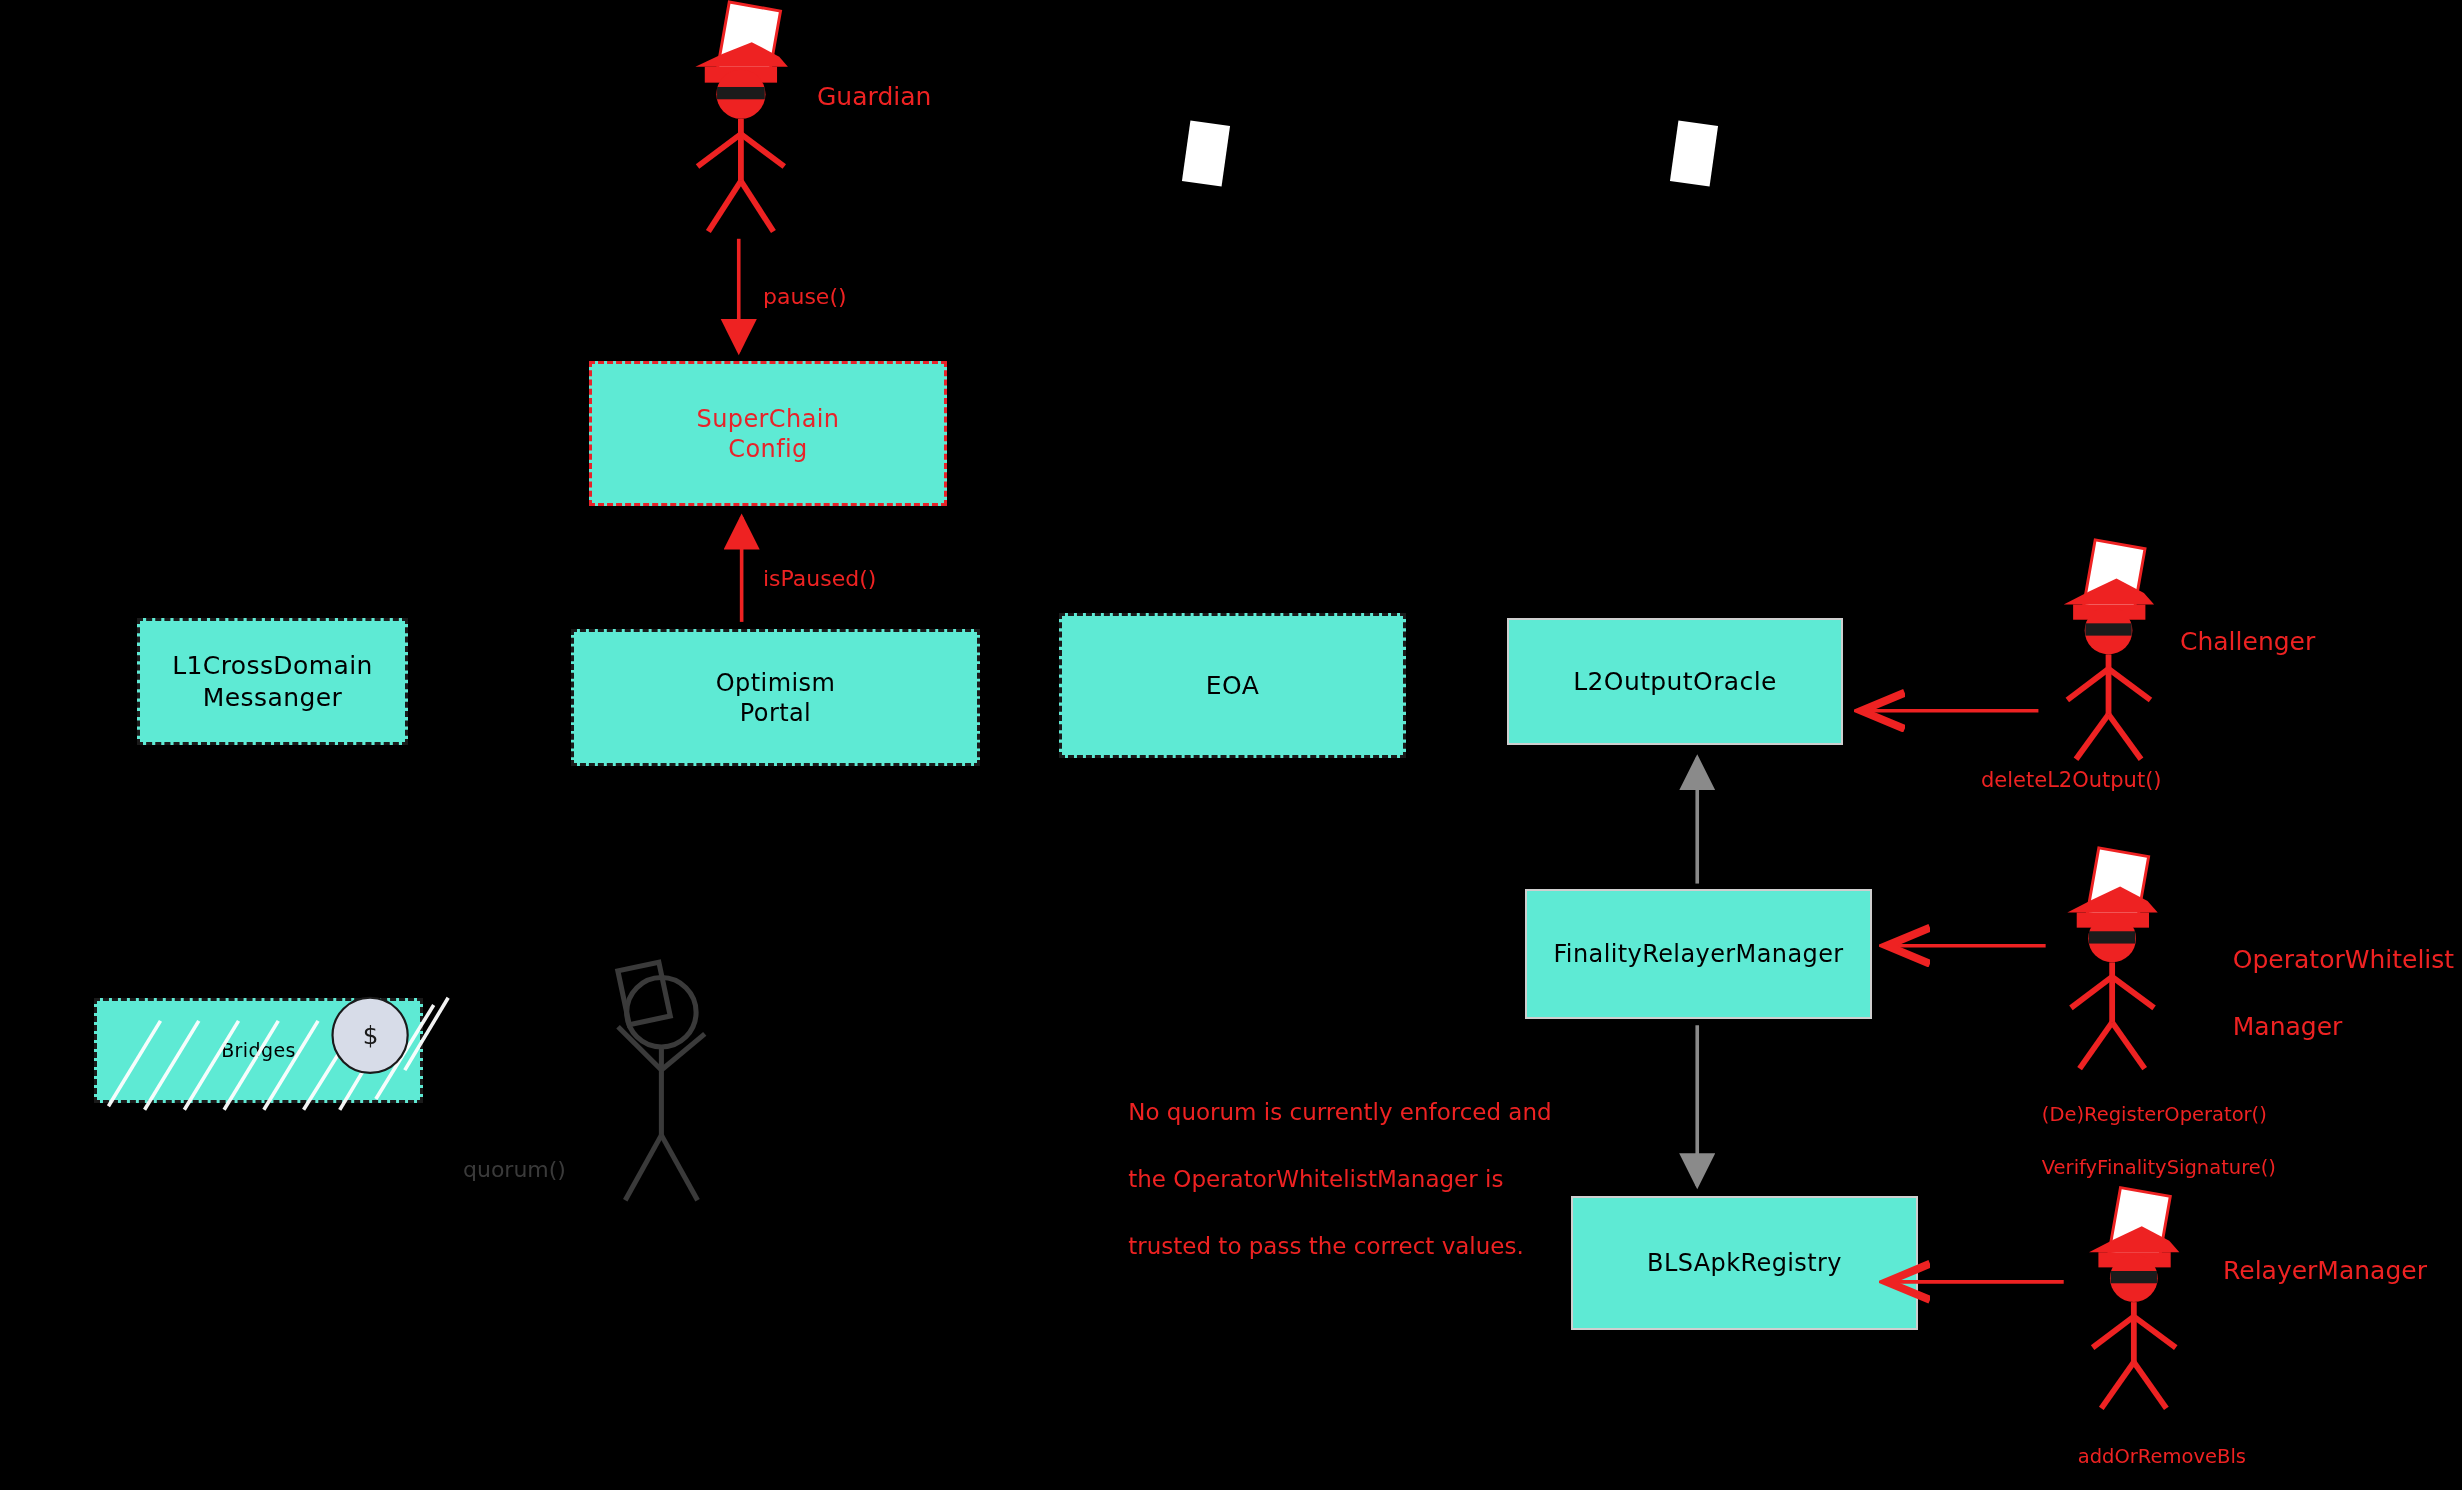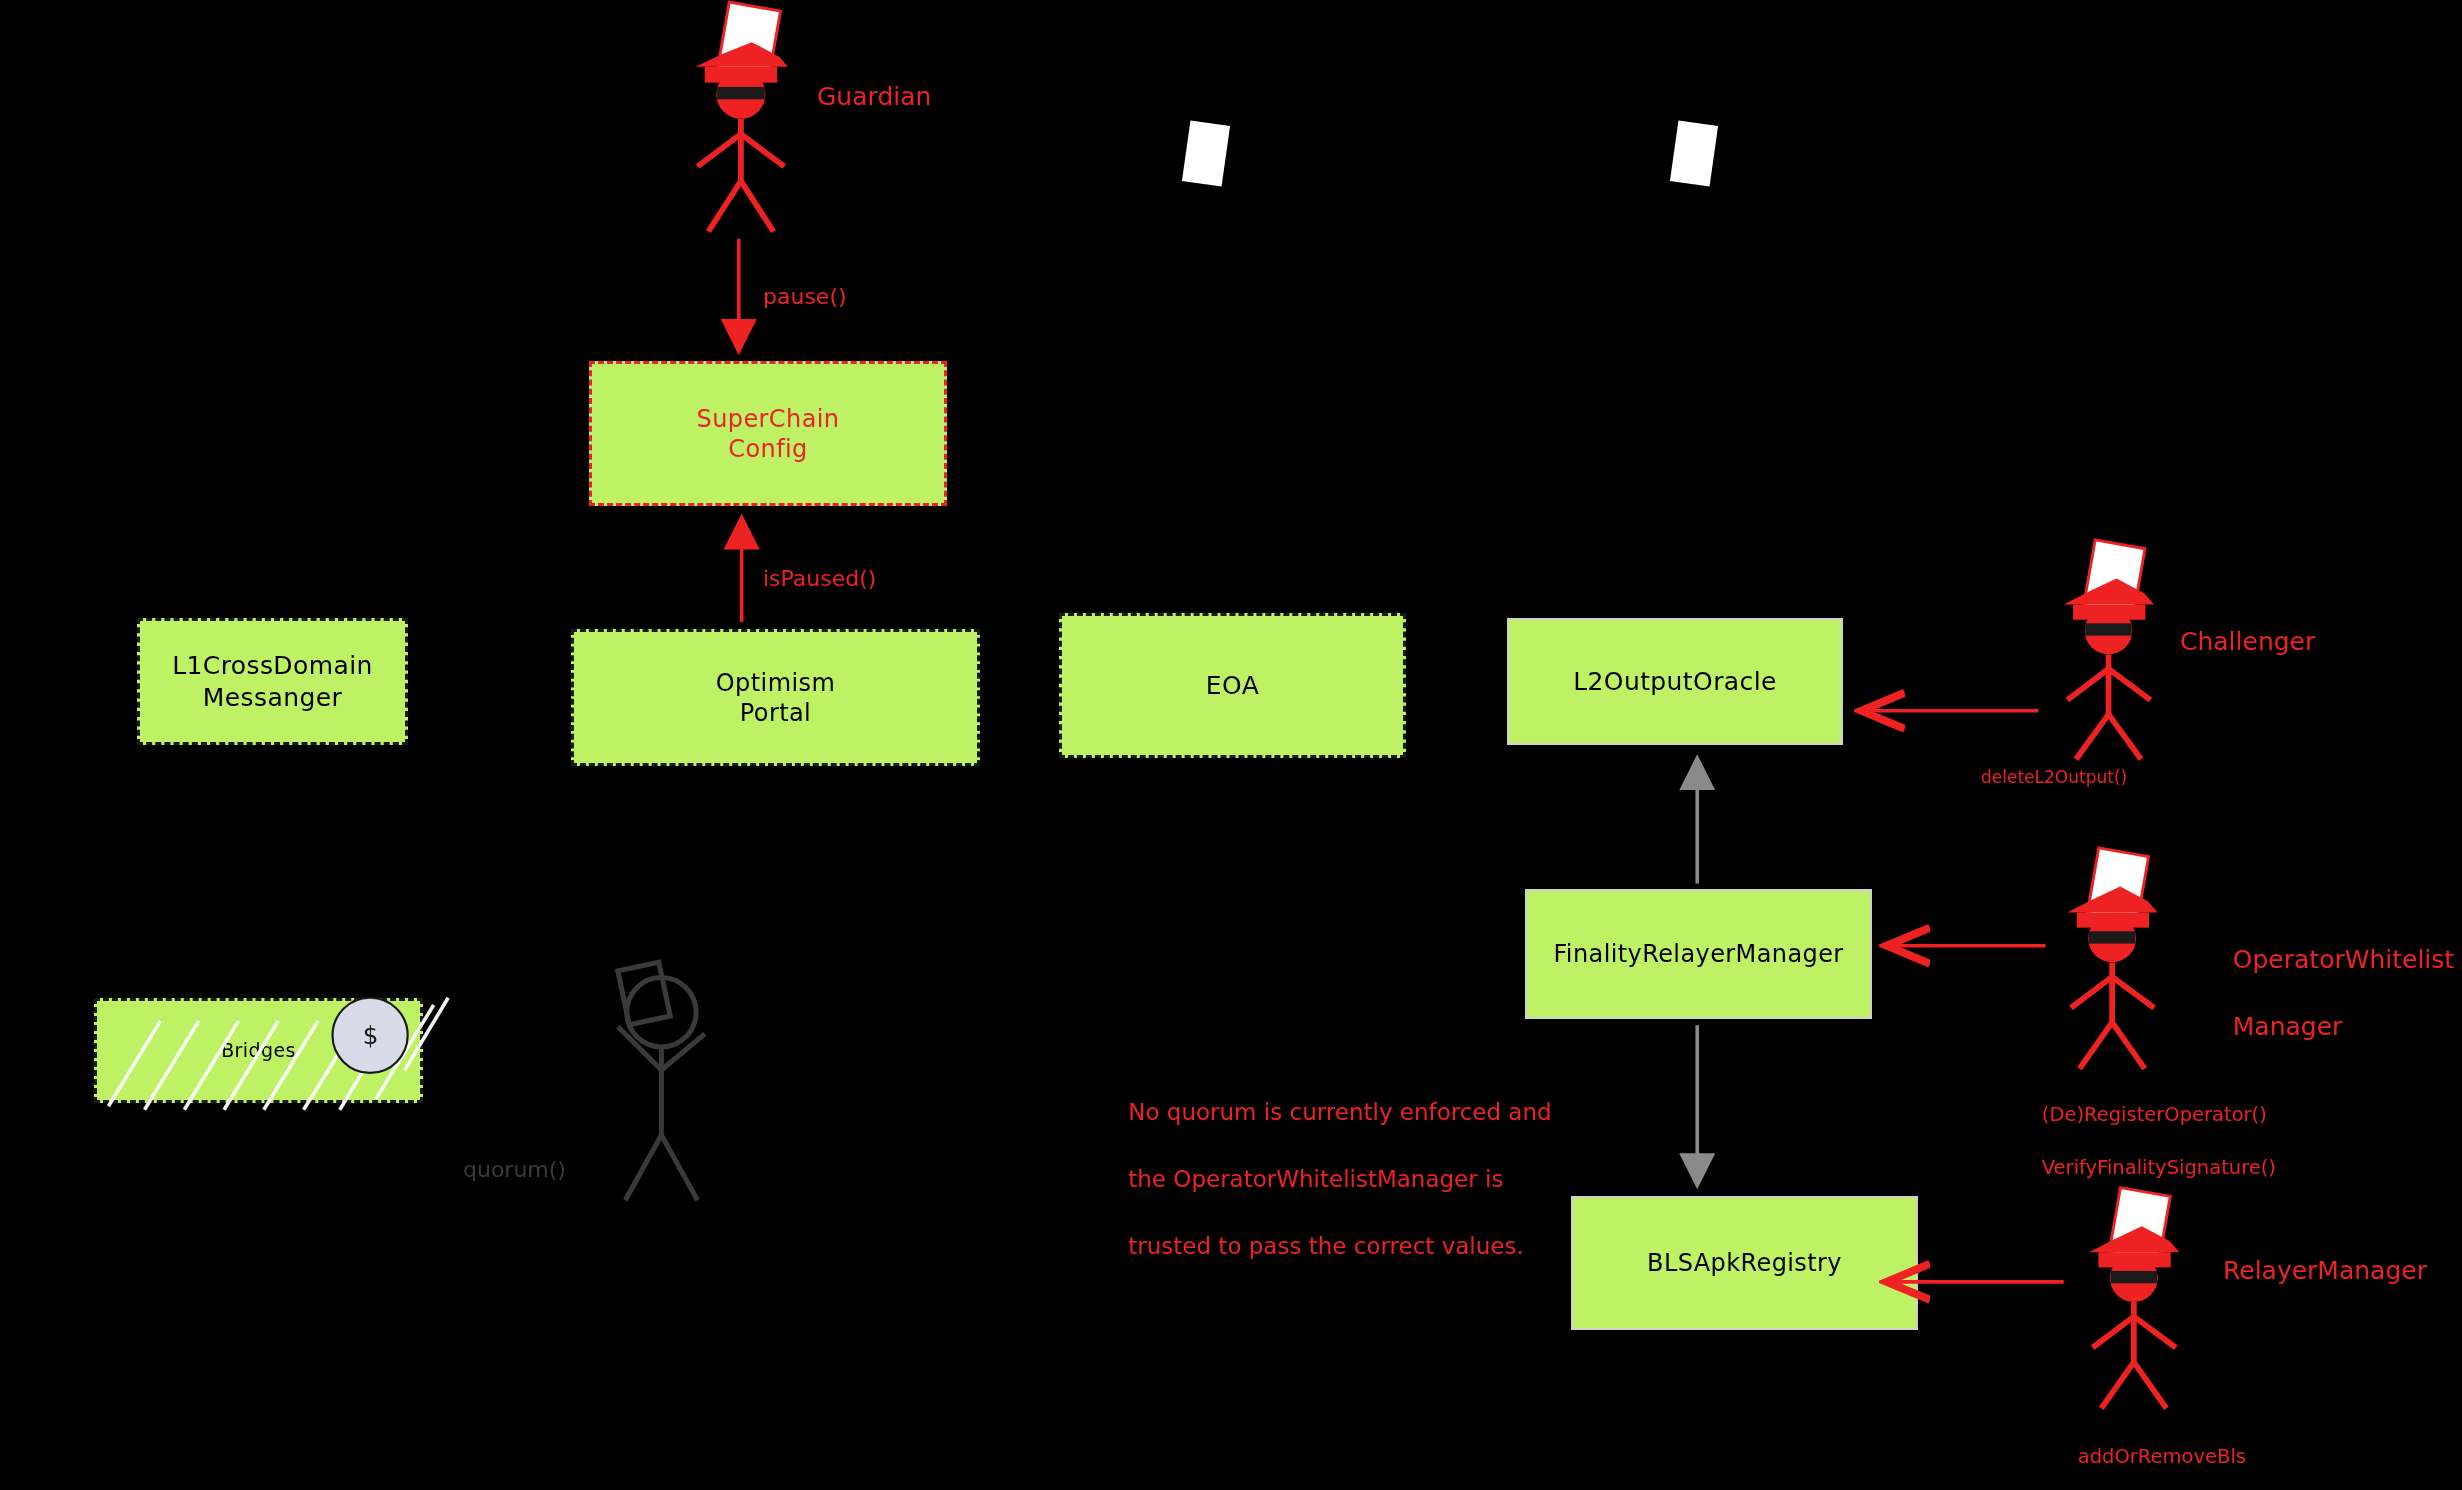--- a/index.html
+++ b/index.html
@@ -18,21 +18,21 @@
     overflow: hidden;
   }
   .node {
     position: absolute;
     box-sizing: border-box;
     display: flex;
     align-items: center;
     justify-content: center;
     text-align: center;
     color: #000000;
-    background: #bef264;
+    background: #5eead4;
     font-family: "DejaVu Sans", sans-serif;
     letter-spacing: 0.4px;
     line-height: 1.25;
   }
   .node.dashed {
     border: 3.6px dashed #1a1a1a;
   }
   .node.solid {
     border: 2.2px solid #cfcfcf;
   }
@@ -236,21 +236,21 @@
     <span>OperatorWhitelist</span><br>
     <span>Manager</span>
   </div>
 
   <div class="label-red" style="left:2223px; top:1254px; font-size:25px;">RelayerManager</div>
 
   <div class="label-red" style="left:763px; top:282px; font-size:22px;">pause()</div>
 
   <div class="label-red" style="left:763px; top:564px; font-size:22px;">isPaused()</div>
 
-  <div class="label-red" style="left:1981px; top:766px; font-size:17px;">deleteL2Output()</div>
+  <div class="label-red" style="left:1981px; top:766px; font-size:21px;">deleteL2Output()</div>
 
   <div class="label-red" style="left:2017px; top:1076px; font-size:19.5px;">
     <span>(De)RegisterOperator()</span><br>
     <span>VerifyFinalitySignature()</span>
   </div>
 
   <div class="label-red" style="left:2053px; top:1418px; font-size:19.5px;">
     <span>addOrRemoveBls</span><br>
     
   </div>

